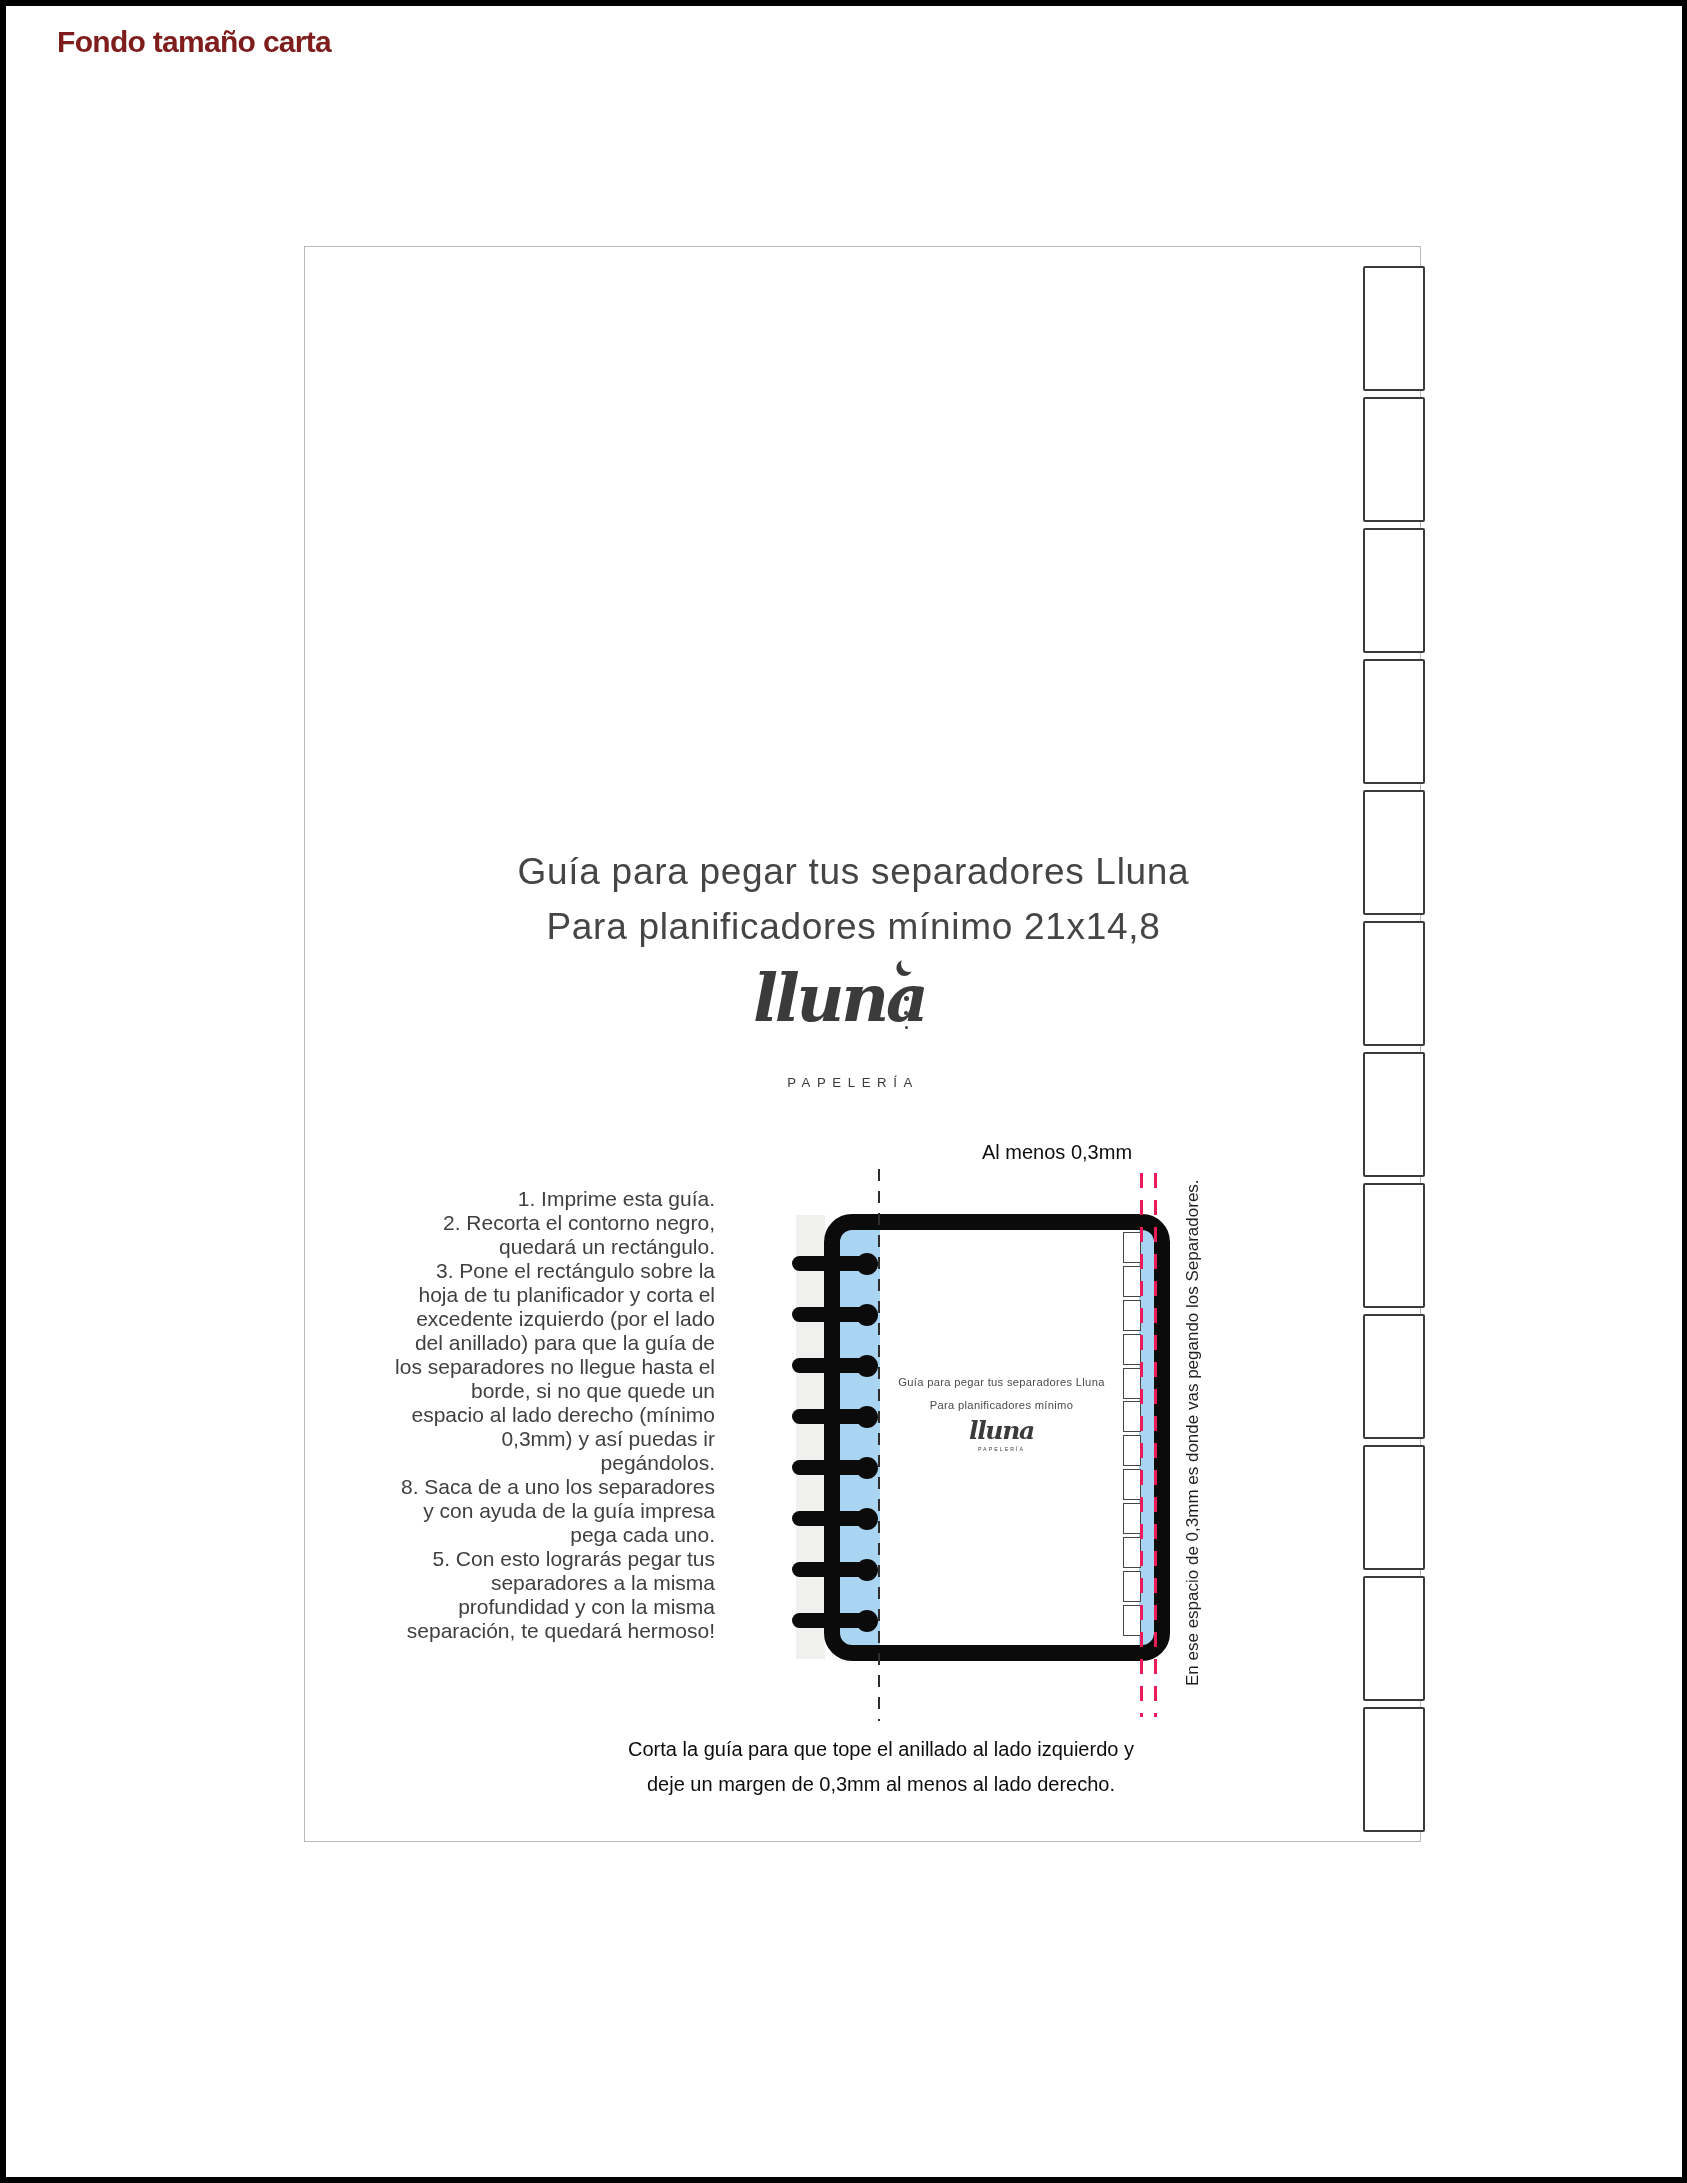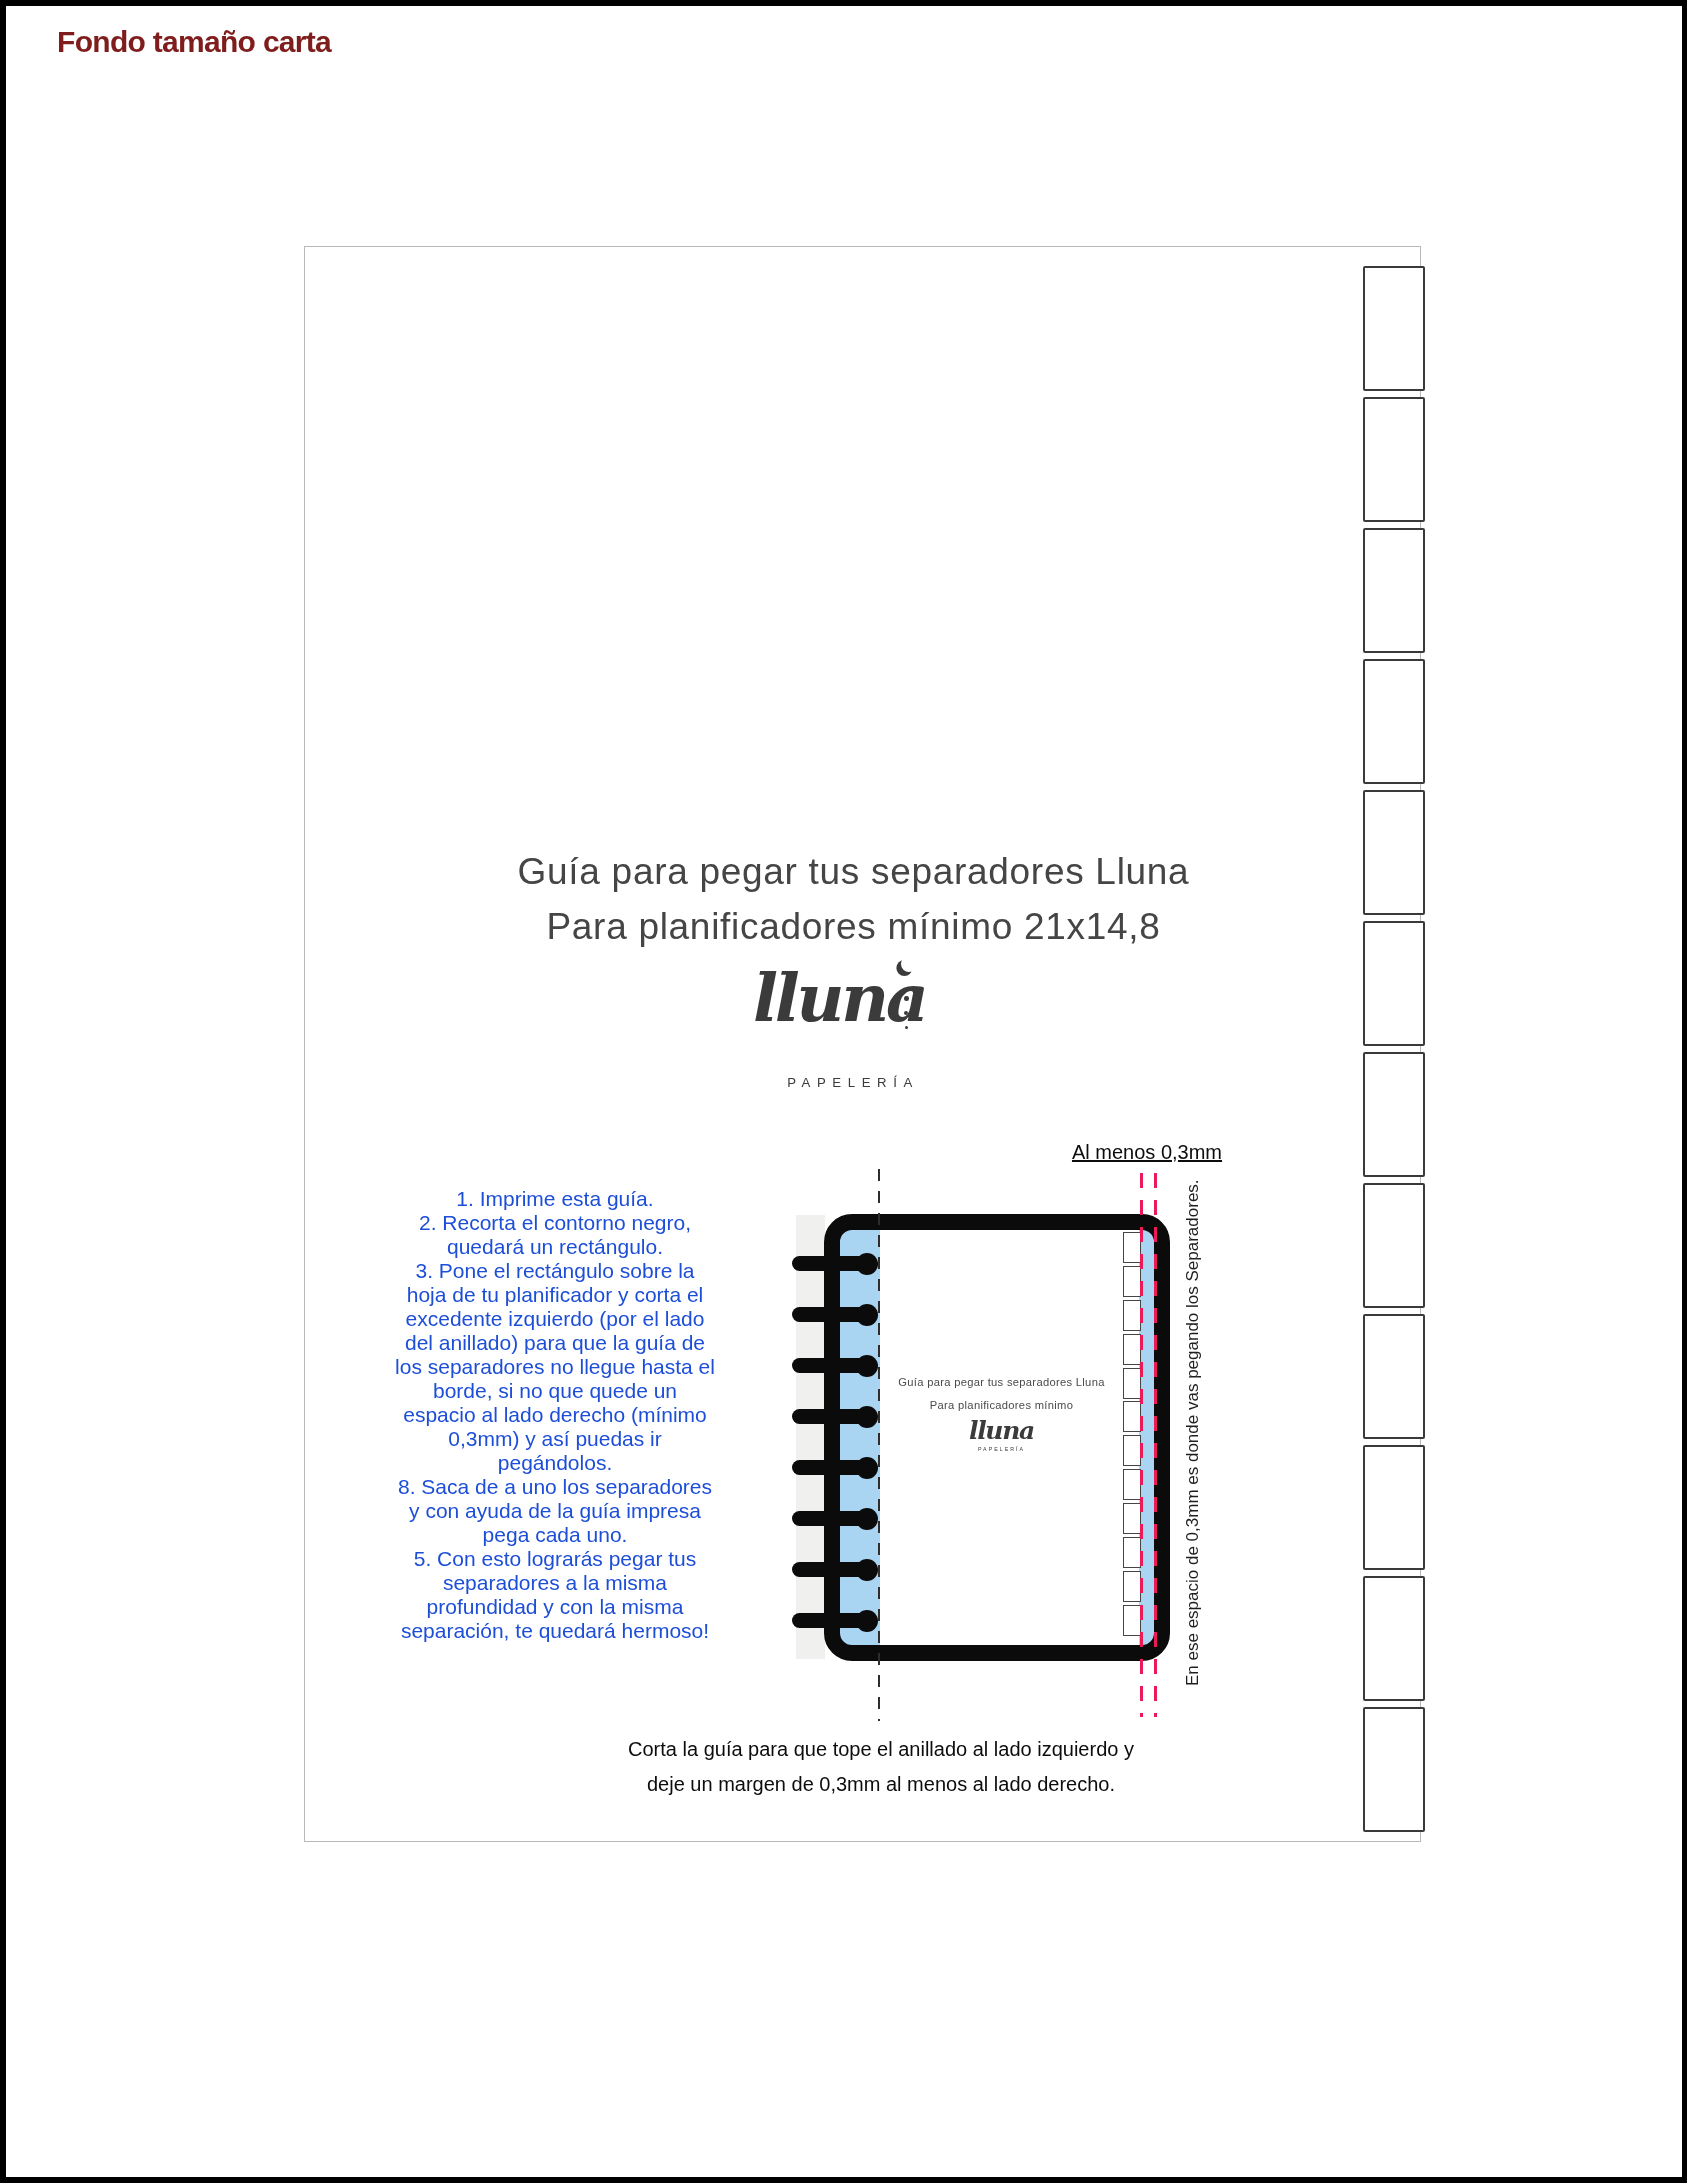--- a/index.html
+++ b/index.html
@@ -33,21 +33,21 @@
   .crescent{width:16px;height:16px;border-radius:50%;box-shadow:-4.6px 4px 0 0 var(--brand);}
   #brand-moon{position:absolute;left:180px;top:-2.6px;}
   #brand-dots{position:absolute;left:182px;top:26.4px;width:6.6px;}
   #brand-dots span{display:block;border-radius:50%;background:var(--brand);margin:10.6px auto 0 auto;}
   #brand-dots span:nth-child(1){width:4.6px;height:4.6px;}
   #brand-dots span:nth-child(2){width:4px;height:4px;}
   #brand-dots span:nth-child(3){width:3.3px;height:3.3px;}
   #brand-tagline{position:absolute;left:655px;top:1075px;width:396px;text-align:center;font-size:13.2px;letter-spacing:6.6px;color:var(--brand);z-index:2;}
 
   
-  #instructions{position:absolute;left:395px;top:1187px;width:320px;text-align:center;font-size:21px;line-height:24px;color:#1d4ed8;z-index:2;}
+  #instructions{position:absolute;left:395px;top:1187px;width:320px;text-align:right;font-size:21px;line-height:24px;color:#404040;z-index:2;}
   #instructions p{margin:0;}
 
   
   #paper-strip{position:absolute;left:796px;top:1215px;width:29px;height:444px;background:var(--paper-gray);z-index:1;}
   #blue-left{position:absolute;left:840px;top:1230px;width:40px;height:415px;background:var(--blue);z-index:2;}
   #blue-right{position:absolute;left:1139px;top:1230px;width:16px;height:415px;background:var(--blue);z-index:2;}
   #planner-frame{position:absolute;left:824px;top:1214px;width:346px;height:447px;box-sizing:border-box;border:16.5px solid var(--ink);border-radius:28px;z-index:4;}
   #discs{position:absolute;left:792px;top:1253px;display:flex;flex-direction:column;gap:29px;z-index:5;}
   .disc{position:relative;width:86px;height:22px;}
   .disc .disc-bar{position:absolute;left:0;top:3.3px;width:78px;height:15px;background:var(--ink);border-radius:8px;}
@@ -56,21 +56,21 @@
   .small-tab{height:31px;background:#fff;border:1.3px solid #454545;box-sizing:border-box;}
 
   
   #dash-black{position:absolute;left:878px;top:1169px;width:2px;height:552px;z-index:7;
     background:repeating-linear-gradient(to bottom,#2d2d2d 0 12.5px,transparent 12.5px 22px);}
   .dash-pink{position:absolute;top:1173px;width:2.6px;height:544px;z-index:8;
     background:repeating-linear-gradient(to bottom,var(--pink) 0 15px,transparent 15px 27px);}
   #dash-pink-1{left:1140px;}
   #dash-pink-2{left:1154px;}
 
-  #margin-label{position:absolute;left:982px;top:1141px;width:330px;text-align:center;font-size:20px;color:#0d0d0d;z-index:9;text-decoration:underline;}
+  #margin-label{position:absolute;left:982px;top:1141px;width:330px;font-size:20px;color:#0d0d0d;z-index:9;}
 
   #side-note{position:absolute;left:1178px;top:1226px;width:29px;height:414px;z-index:9;
     writing-mode:vertical-rl;transform:rotate(180deg);font-size:17px;color:#1e1e1e;
     display:flex;align-items:center;justify-content:center;white-space:nowrap;}
 
   
   #mini-title{position:absolute;left:897px;top:1371px;width:209px;text-align:center;color:#4a4a4a;z-index:5;}
   .mini-line{font-size:11.2px;line-height:22.5px;letter-spacing:0.3px;}
   #mini-brand{font-family:"DejaVu Serif",serif;font-style:italic;font-weight:700;font-size:25px;letter-spacing:-1.3px;color:var(--brand);line-height:29px;}
   #mini-tagline{font-size:5.3px;letter-spacing:2px;color:var(--brand);line-height:9.2px;}

